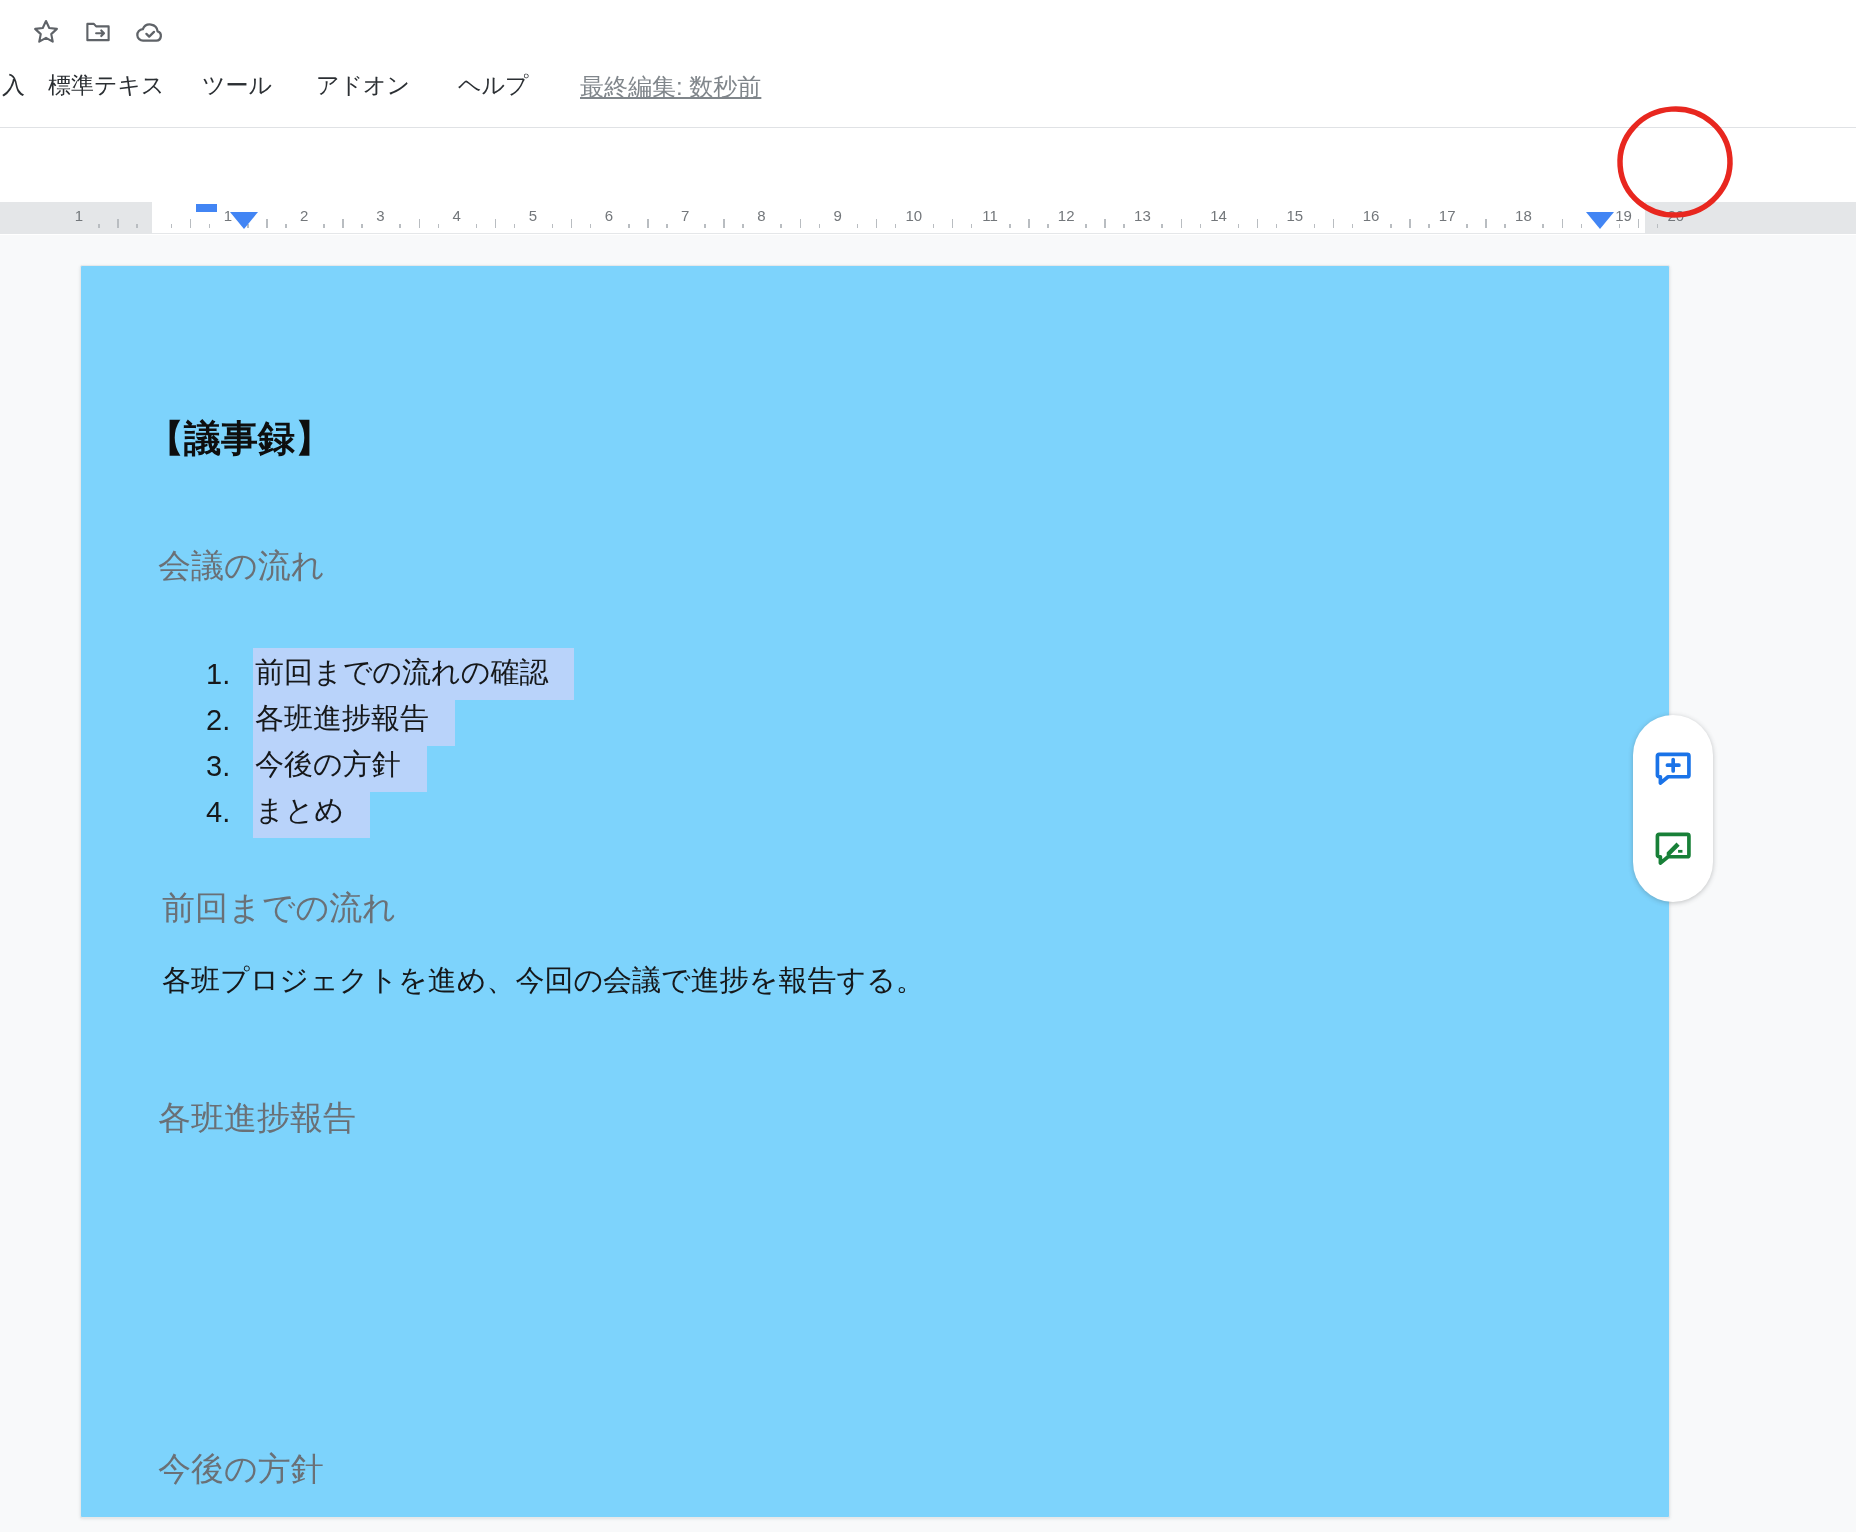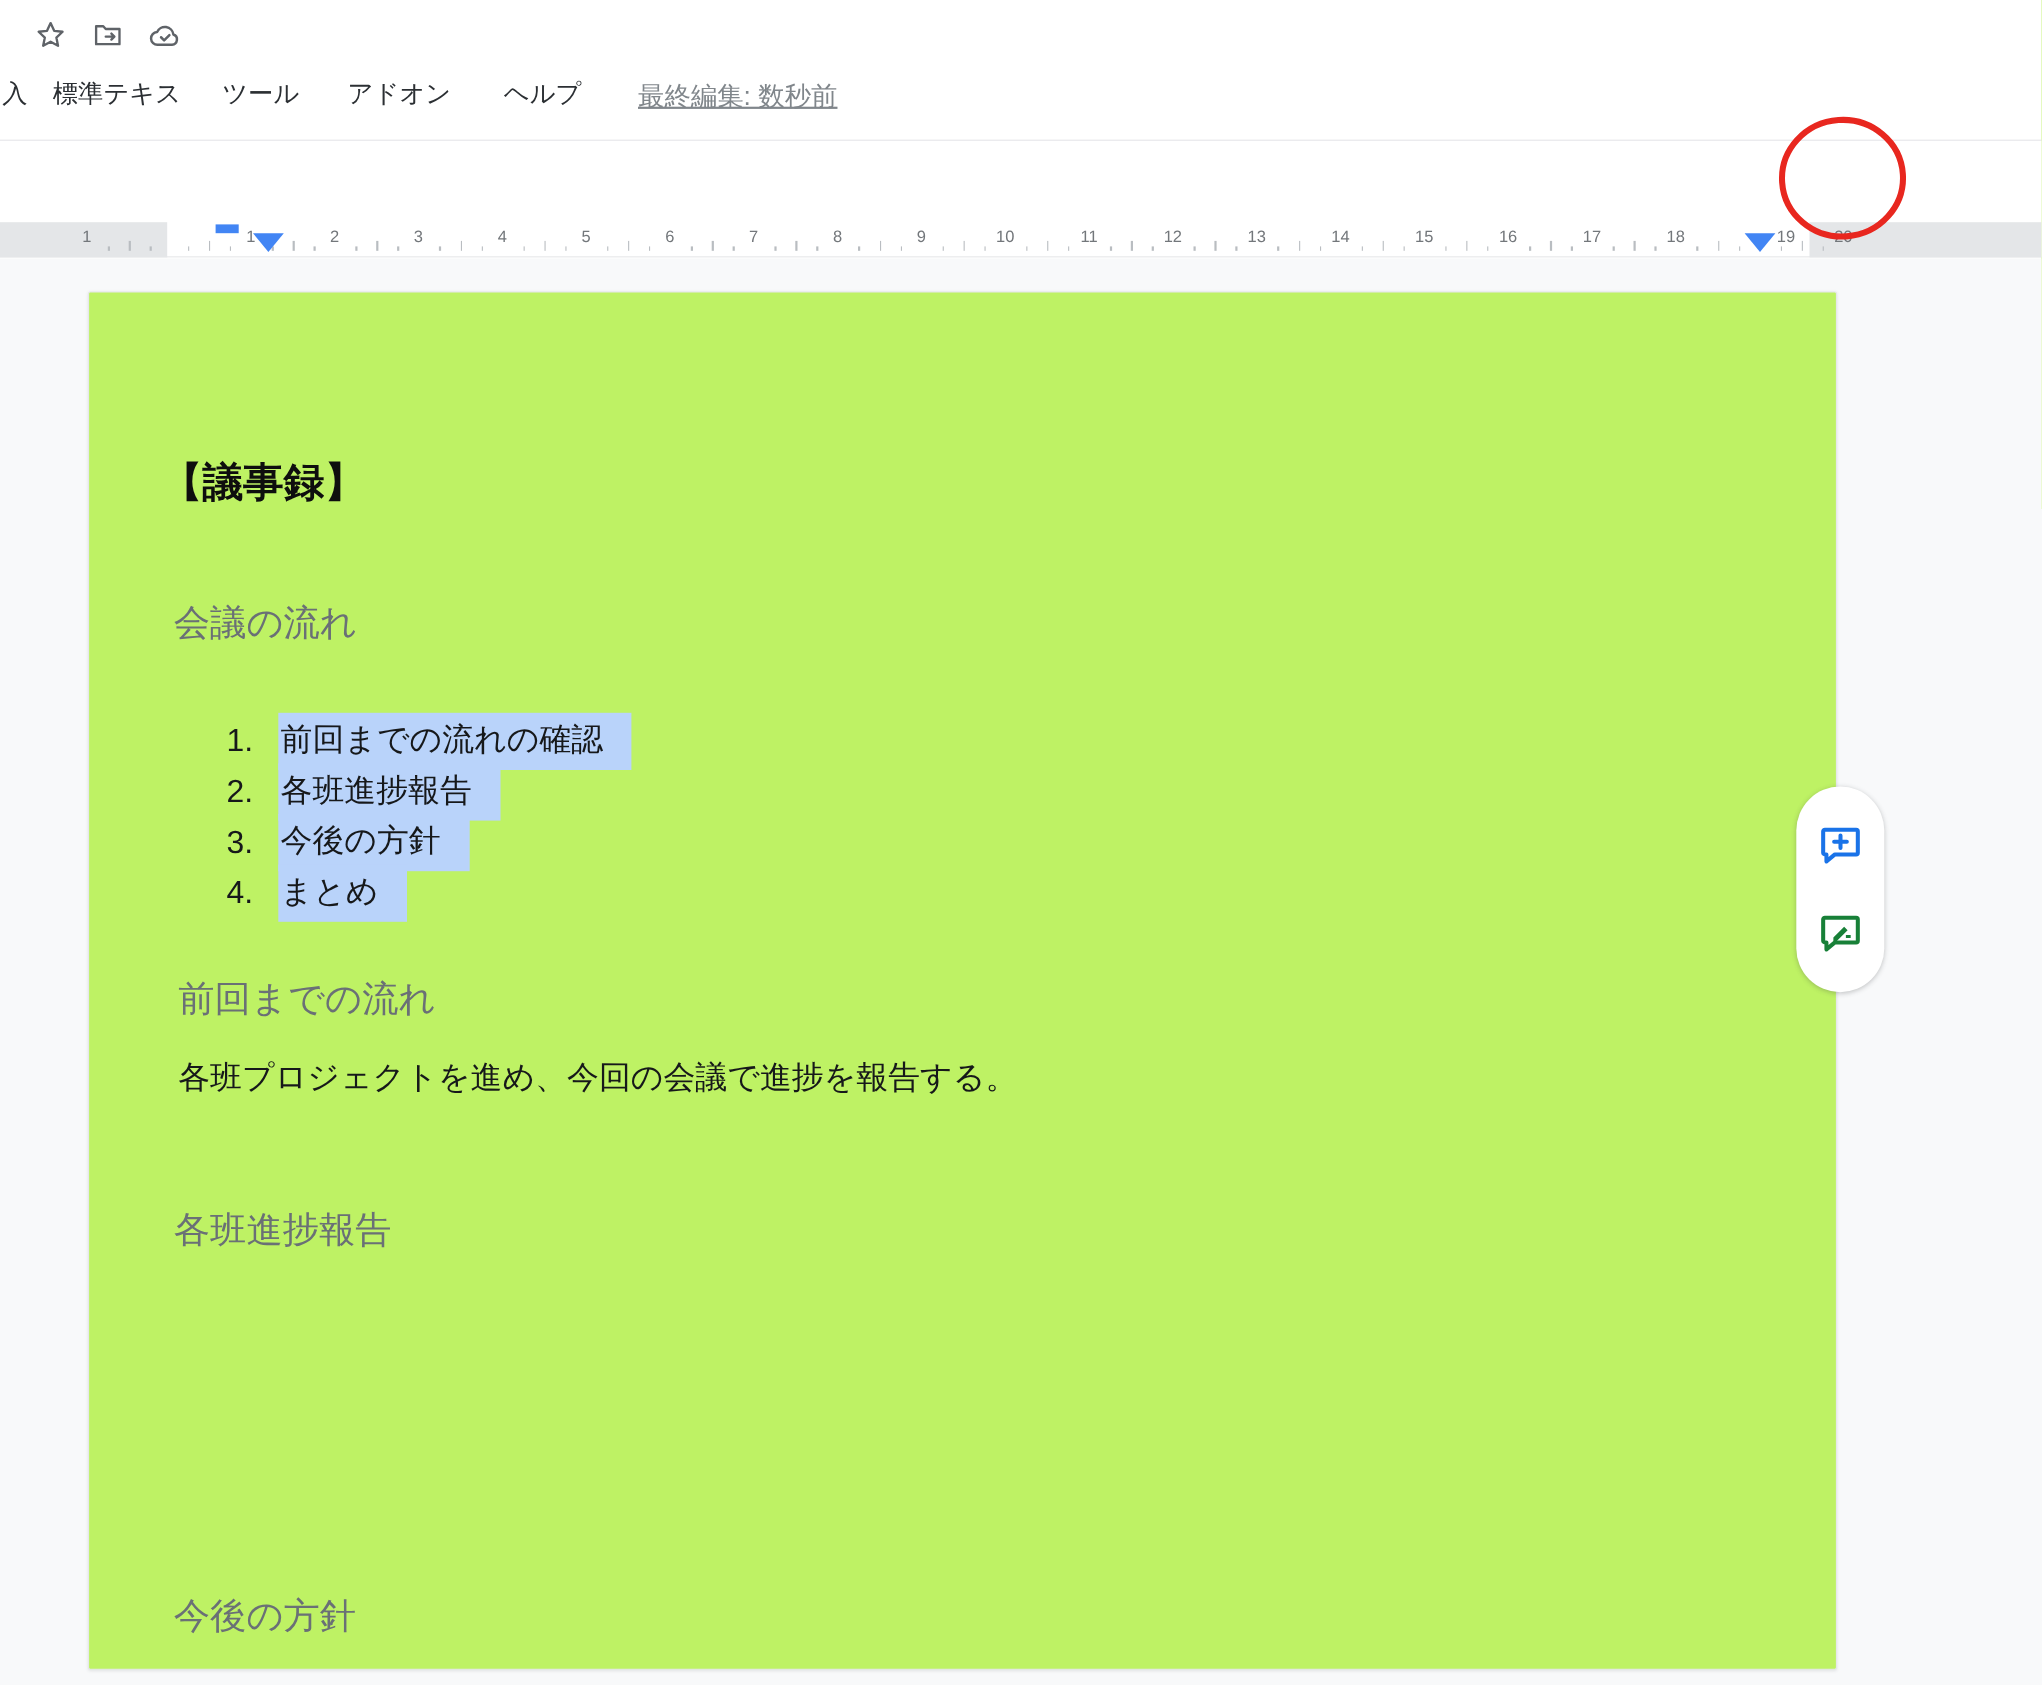--- a/index.html
+++ b/index.html
@@ -30,21 +30,21 @@
   .ruler { position:absolute; top:202px; left:0; width:1856px; height:32px; background:#fff; border-bottom:1px solid #e5e7e9; }
   .ruler .margin { position:absolute; top:0; height:32px; background:#e4e6e8; }
   .rnum { position:absolute; top:5px; transform:translateX(-50%); font-size:15px; color:#73777b; }
   .rtick { position:absolute; top:22px; width:1.5px; height:4px; background:#b9bdc1; }
   .rtick.mid { top:17px; height:9px; }
   .marker-rect { position:absolute; left:196px; top:204px; width:21px; height:8px; background:#4285f4; cursor:ew-resize; }
   .marker-tri { position:absolute; top:212px; width:0; height:0; border-left:14px solid transparent; border-right:14px solid transparent; border-top:17px solid #4285f4; cursor:ew-resize; }
 
   
   .canvas { position:absolute; top:235px; left:0; width:1856px; height:1297px; background:#f8f9fa; }
-  .page { position:absolute; left:80px; top:30px; width:1590px; height:1253px; background:#bef264; border:1px solid #e6e8ea; border-radius:2px; box-shadow:0 1px 3px rgba(60,64,67,.12); }
+  .page { position:absolute; left:80px; top:30px; width:1590px; height:1253px; background:#7dd3fc; border:1px solid #e6e8ea; border-radius:2px; box-shadow:0 1px 3px rgba(60,64,67,.12); }
 
   .doc-title { position:absolute; left:66px; top:148px; font-size:37px; font-weight:700; color:#0e0e0e; }
   .doc-h { position:absolute; left:77px; font-size:33px; font-weight:400; color:#6a7076; }
   .agenda { position:absolute; left:0; top:385px; width:100%; }
   .agenda-item { height:46px; padding-left:125px; font-size:29px; color:#16181a; display:flex; align-items:center; }
   .agenda-num { width:47px; }
   .agenda-text { background:#b9d3fa; padding:5px 26px 7px 2px; }
   .doc-p { position:absolute; left:81px; font-size:29px; color:#16181a; line-height:56px; white-space:nowrap; }
   .teams { position:absolute; left:77px; top:949px; font-size:29px; color:#16181a; line-height:46px; }
 

